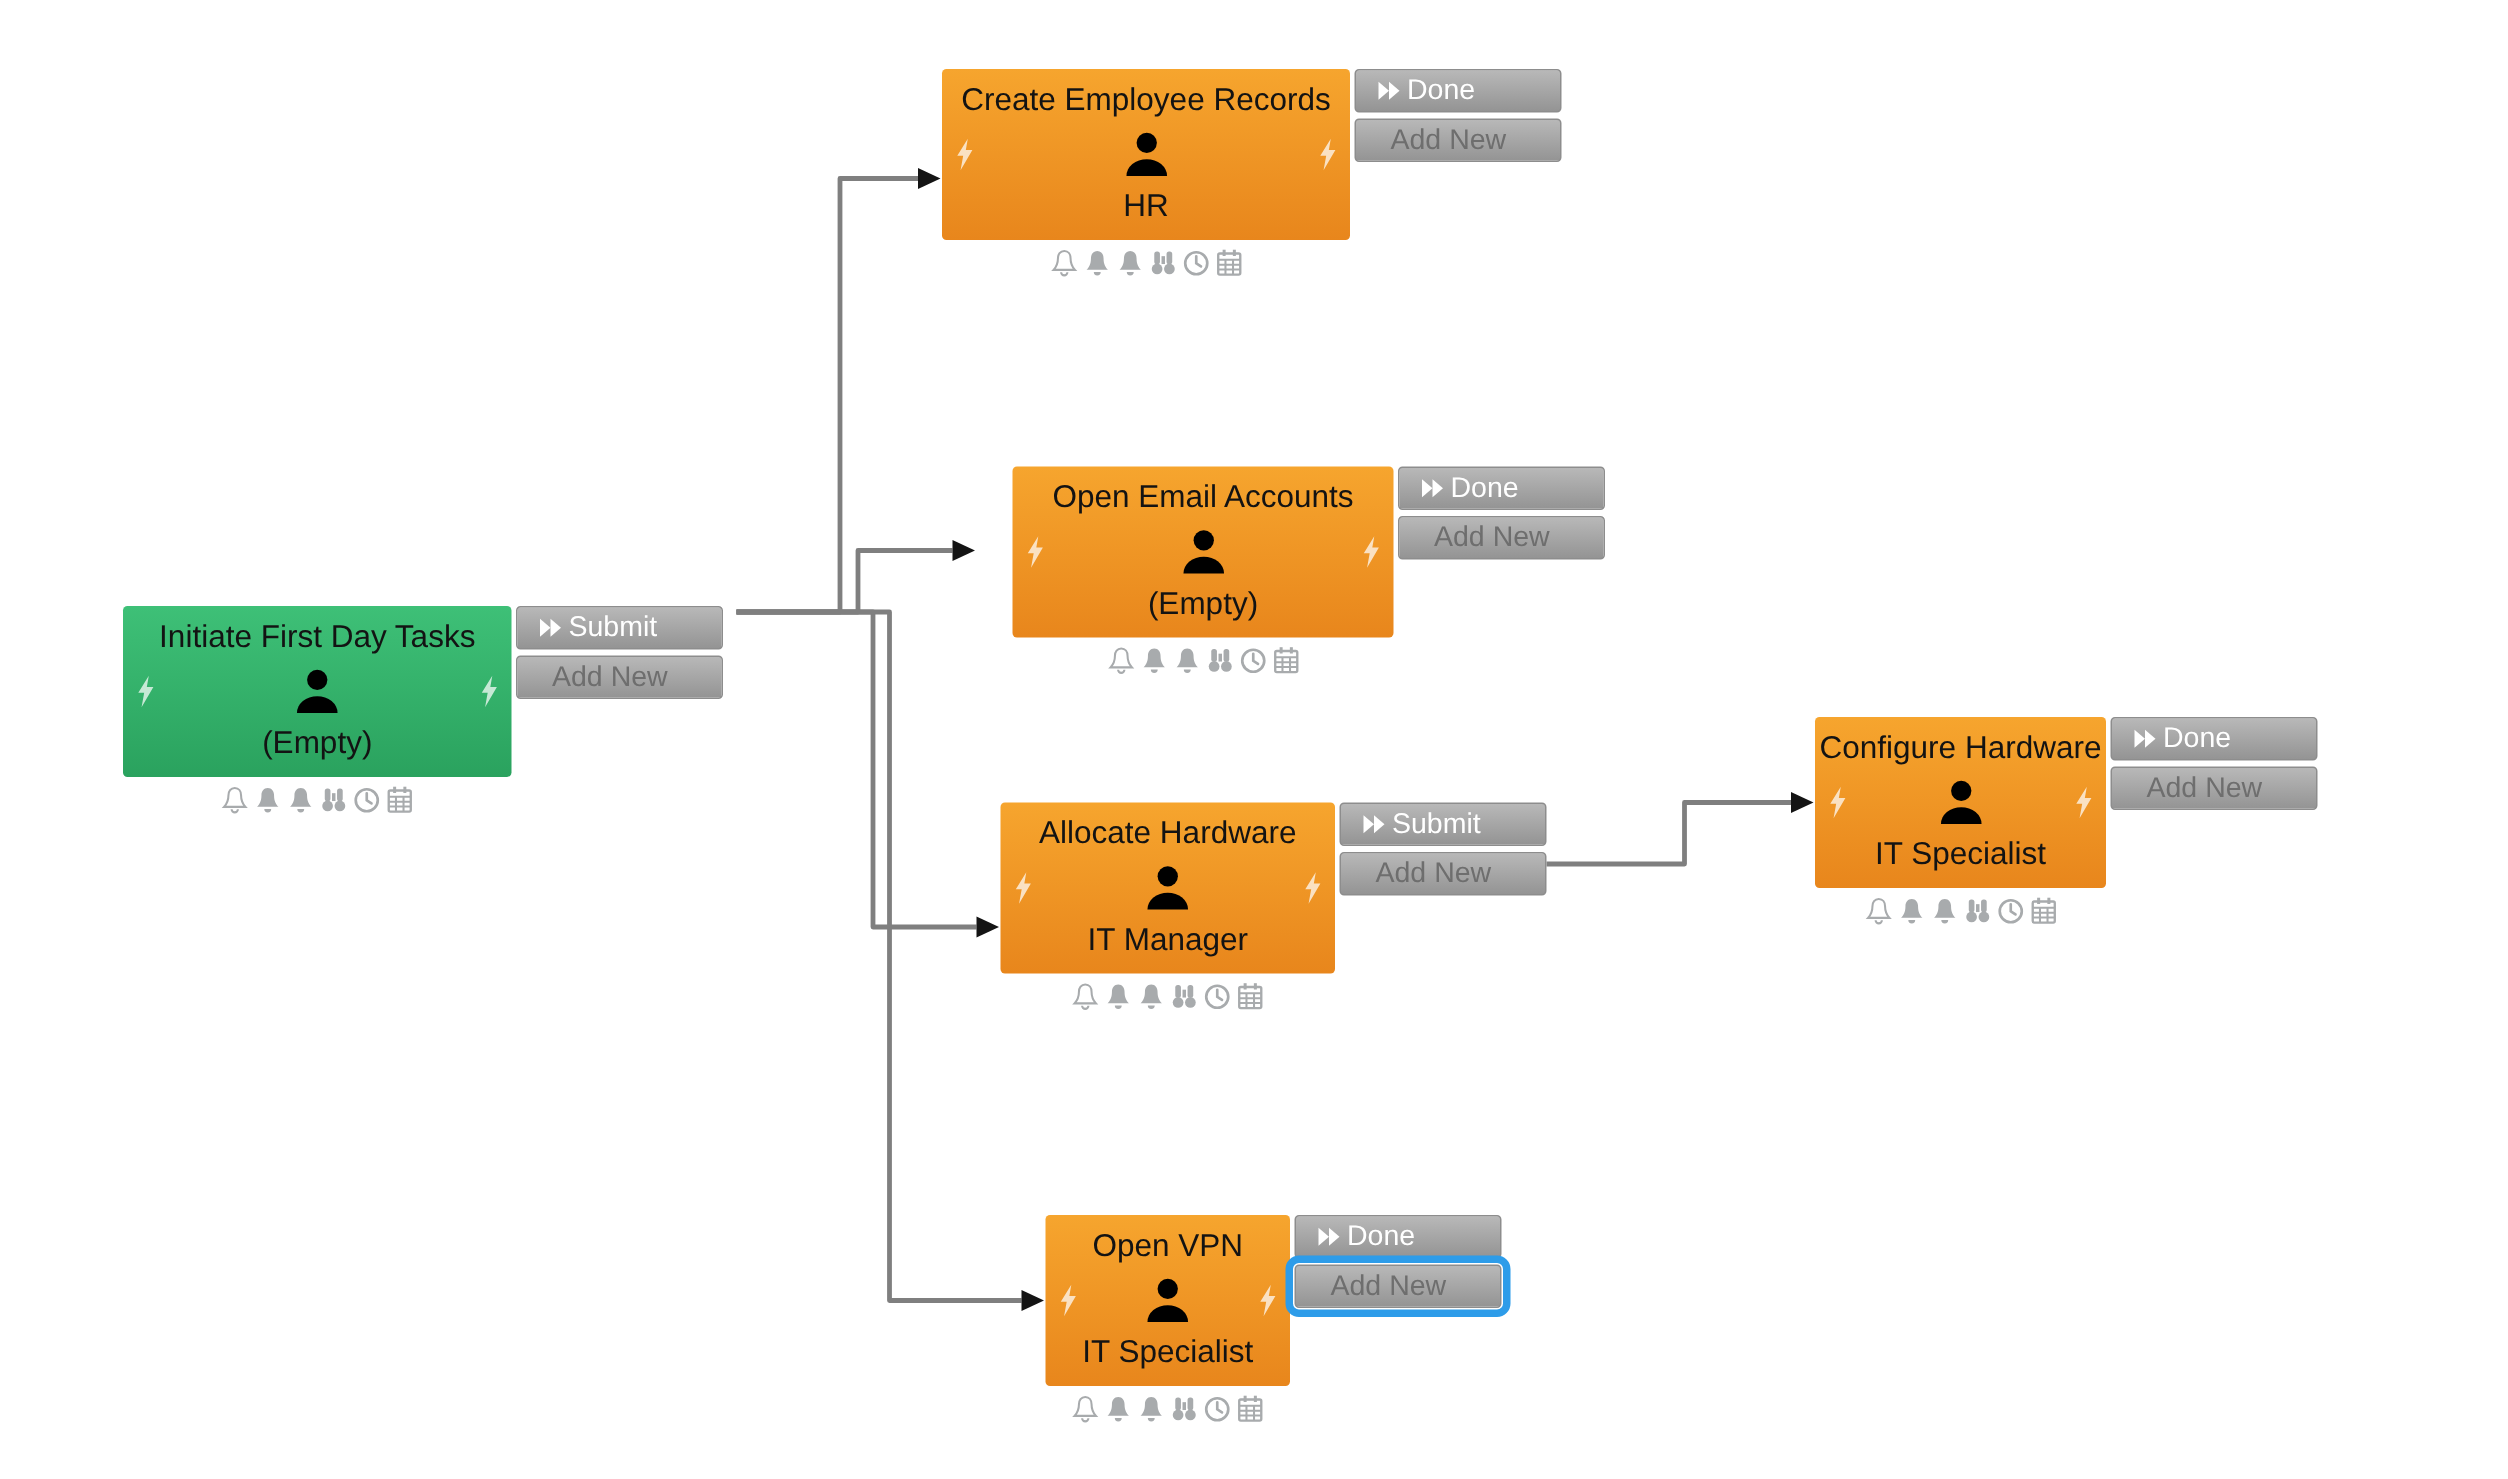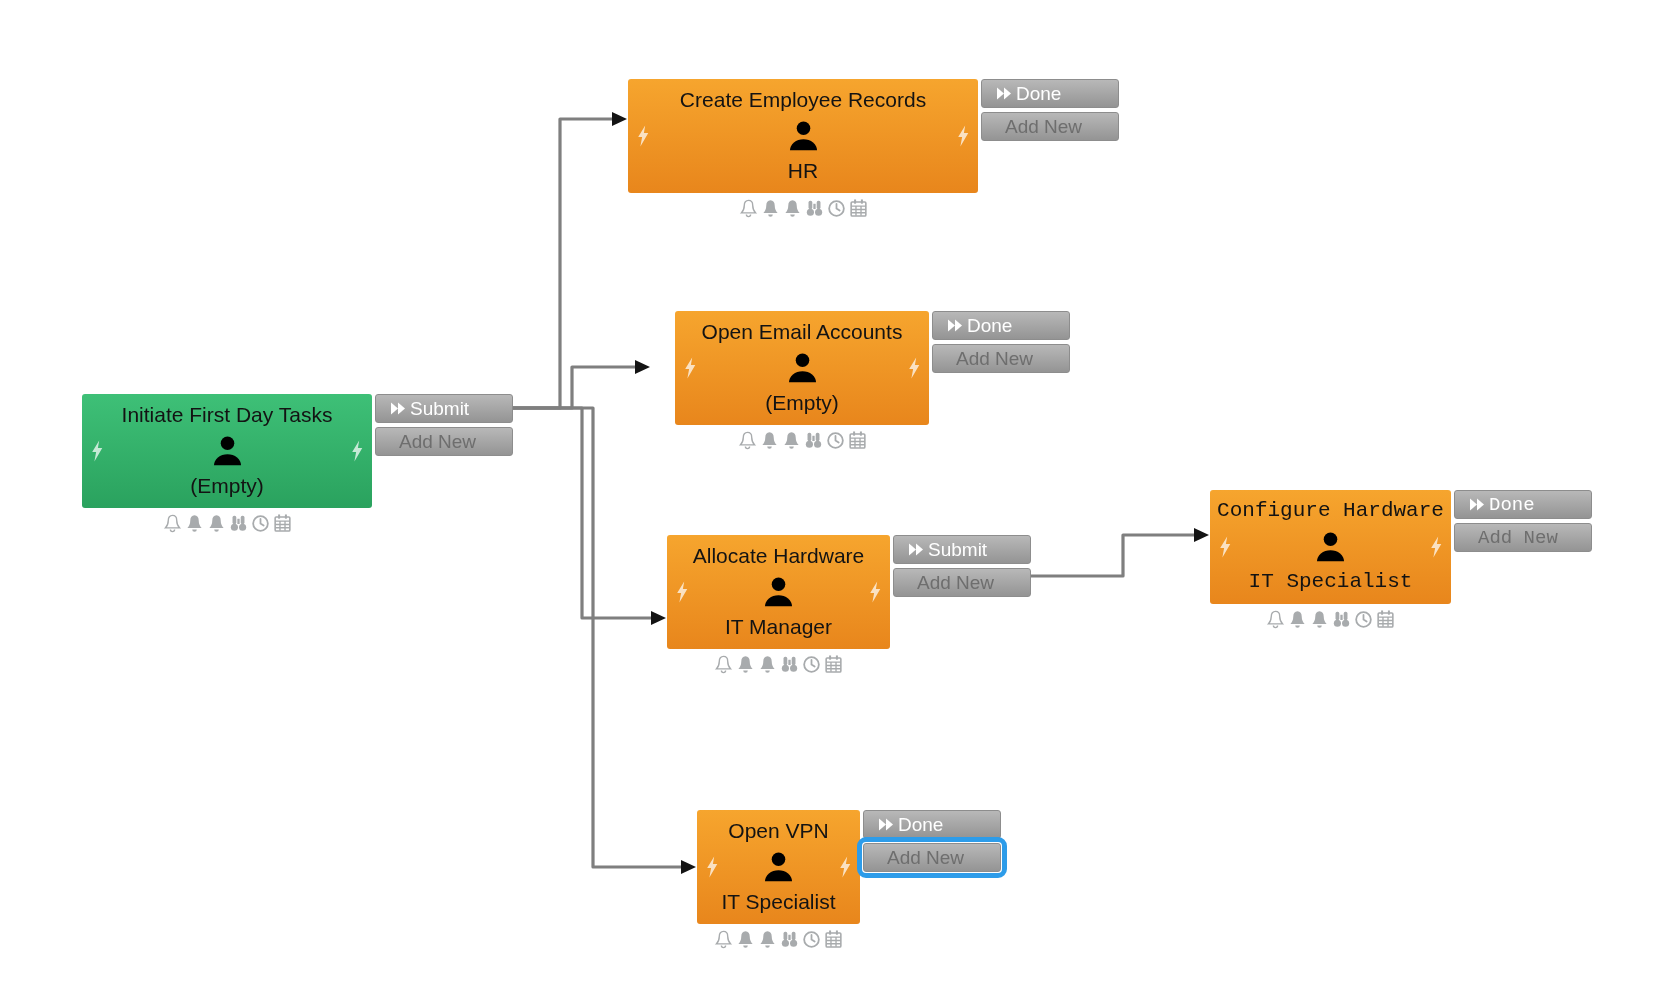--- a/index.html
+++ b/index.html
@@ -93,21 +93,21 @@
     <path class="wire" d="M491 408 H572 V367 H635"></path>
     <polygon class="arrowhead" points="650,367 635,360 635,374"></polygon>
     <path class="wire" d="M491 408 H582 V618 H651"></path>
     <polygon class="arrowhead" points="666,618 651,611 651,625"></polygon>
     <path class="wire" d="M491 408 H593 V867 H681"></path>
     <polygon class="arrowhead" points="696,867 681,860 681,874"></polygon>
     <path class="wire" d="M1031 576 H1123 V535 H1194"></path>
     <polygon class="arrowhead" points="1209,535 1194,528 1194,542"></polygon>
   </svg>
 
-  <div class="group" style="left:82px;top:394px;width:290px;">
+  <div class="group" style="left:82px;top:404px;width:259px;">
     <div class="node start">
       <svg class="bolt l">
           <use href="#i-bolt"></use>
         </svg>
       <svg class="bolt r">
           <use href="#i-bolt"></use>
         </svg>
       <div class="title">Initiate First Day Tasks</div>
       <svg class="person">
           <use href="#i-person"></use>
@@ -138,21 +138,21 @@
         </svg>
       <svg class="ic">
           <use href="#i-clock"></use>
         </svg>
       <svg class="ic">
           <use href="#i-cal"></use>
         </svg>
     </div>
   </div>
 
-  <div class="group" style="left:628px;top:79px;width:350px;">
+  <div class="group" style="left:628px;top:46px;width:272px;">
     <div class="node task">
       <svg class="bolt l">
           <use href="#i-bolt"></use>
         </svg>
       <svg class="bolt r">
           <use href="#i-bolt"></use>
         </svg>
       <div class="title">Create Employee Records</div>
       <svg class="person">
           <use href="#i-person"></use>
@@ -318,21 +318,21 @@
         </svg>
       <svg class="ic">
           <use href="#i-clock"></use>
         </svg>
       <svg class="ic">
           <use href="#i-cal"></use>
         </svg>
     </div>
   </div>
 
-  <div class="group" style="left:1210px;top:490px;width:241px;font-family:Liberation Mono, monospace;">
+  <div class="group" style="left:1210px;top:478px;width:194px;">
     <div class="node task">
       <svg class="bolt l">
           <use href="#i-bolt"></use>
         </svg>
       <svg class="bolt r">
           <use href="#i-bolt"></use>
         </svg>
       <div class="title">Configure Hardware</div>
       <svg class="person">
           <use href="#i-person"></use>

